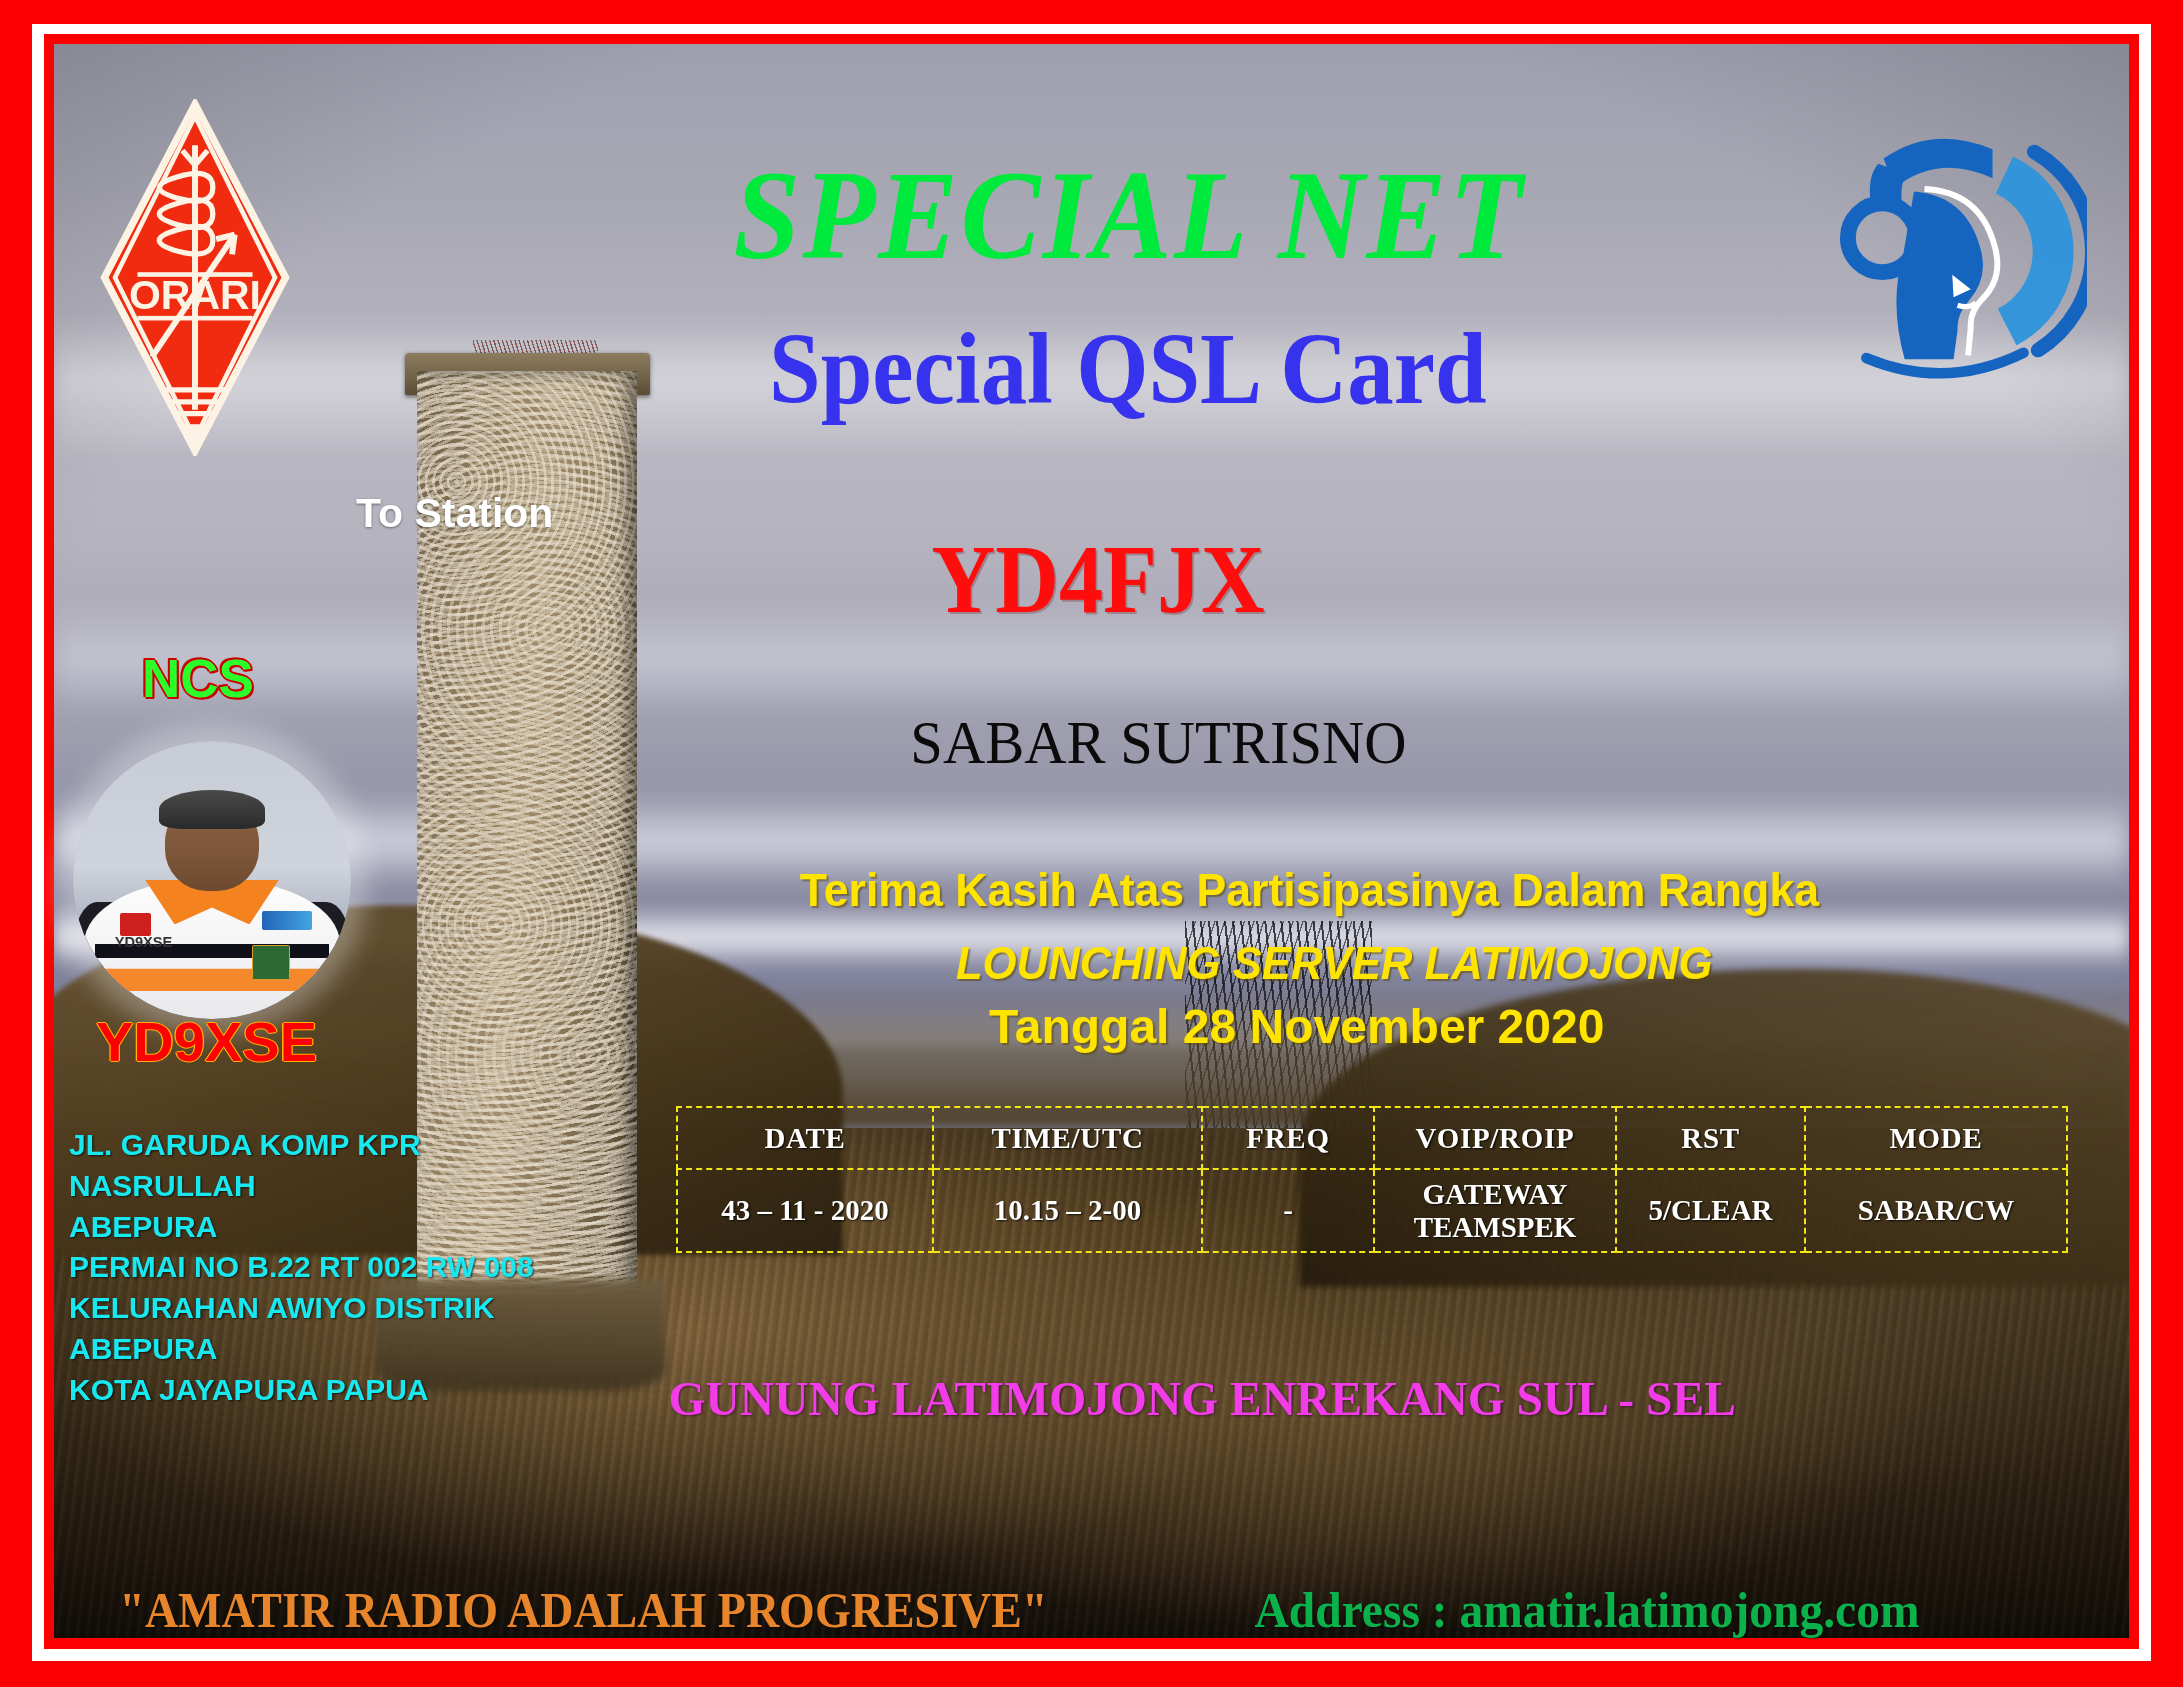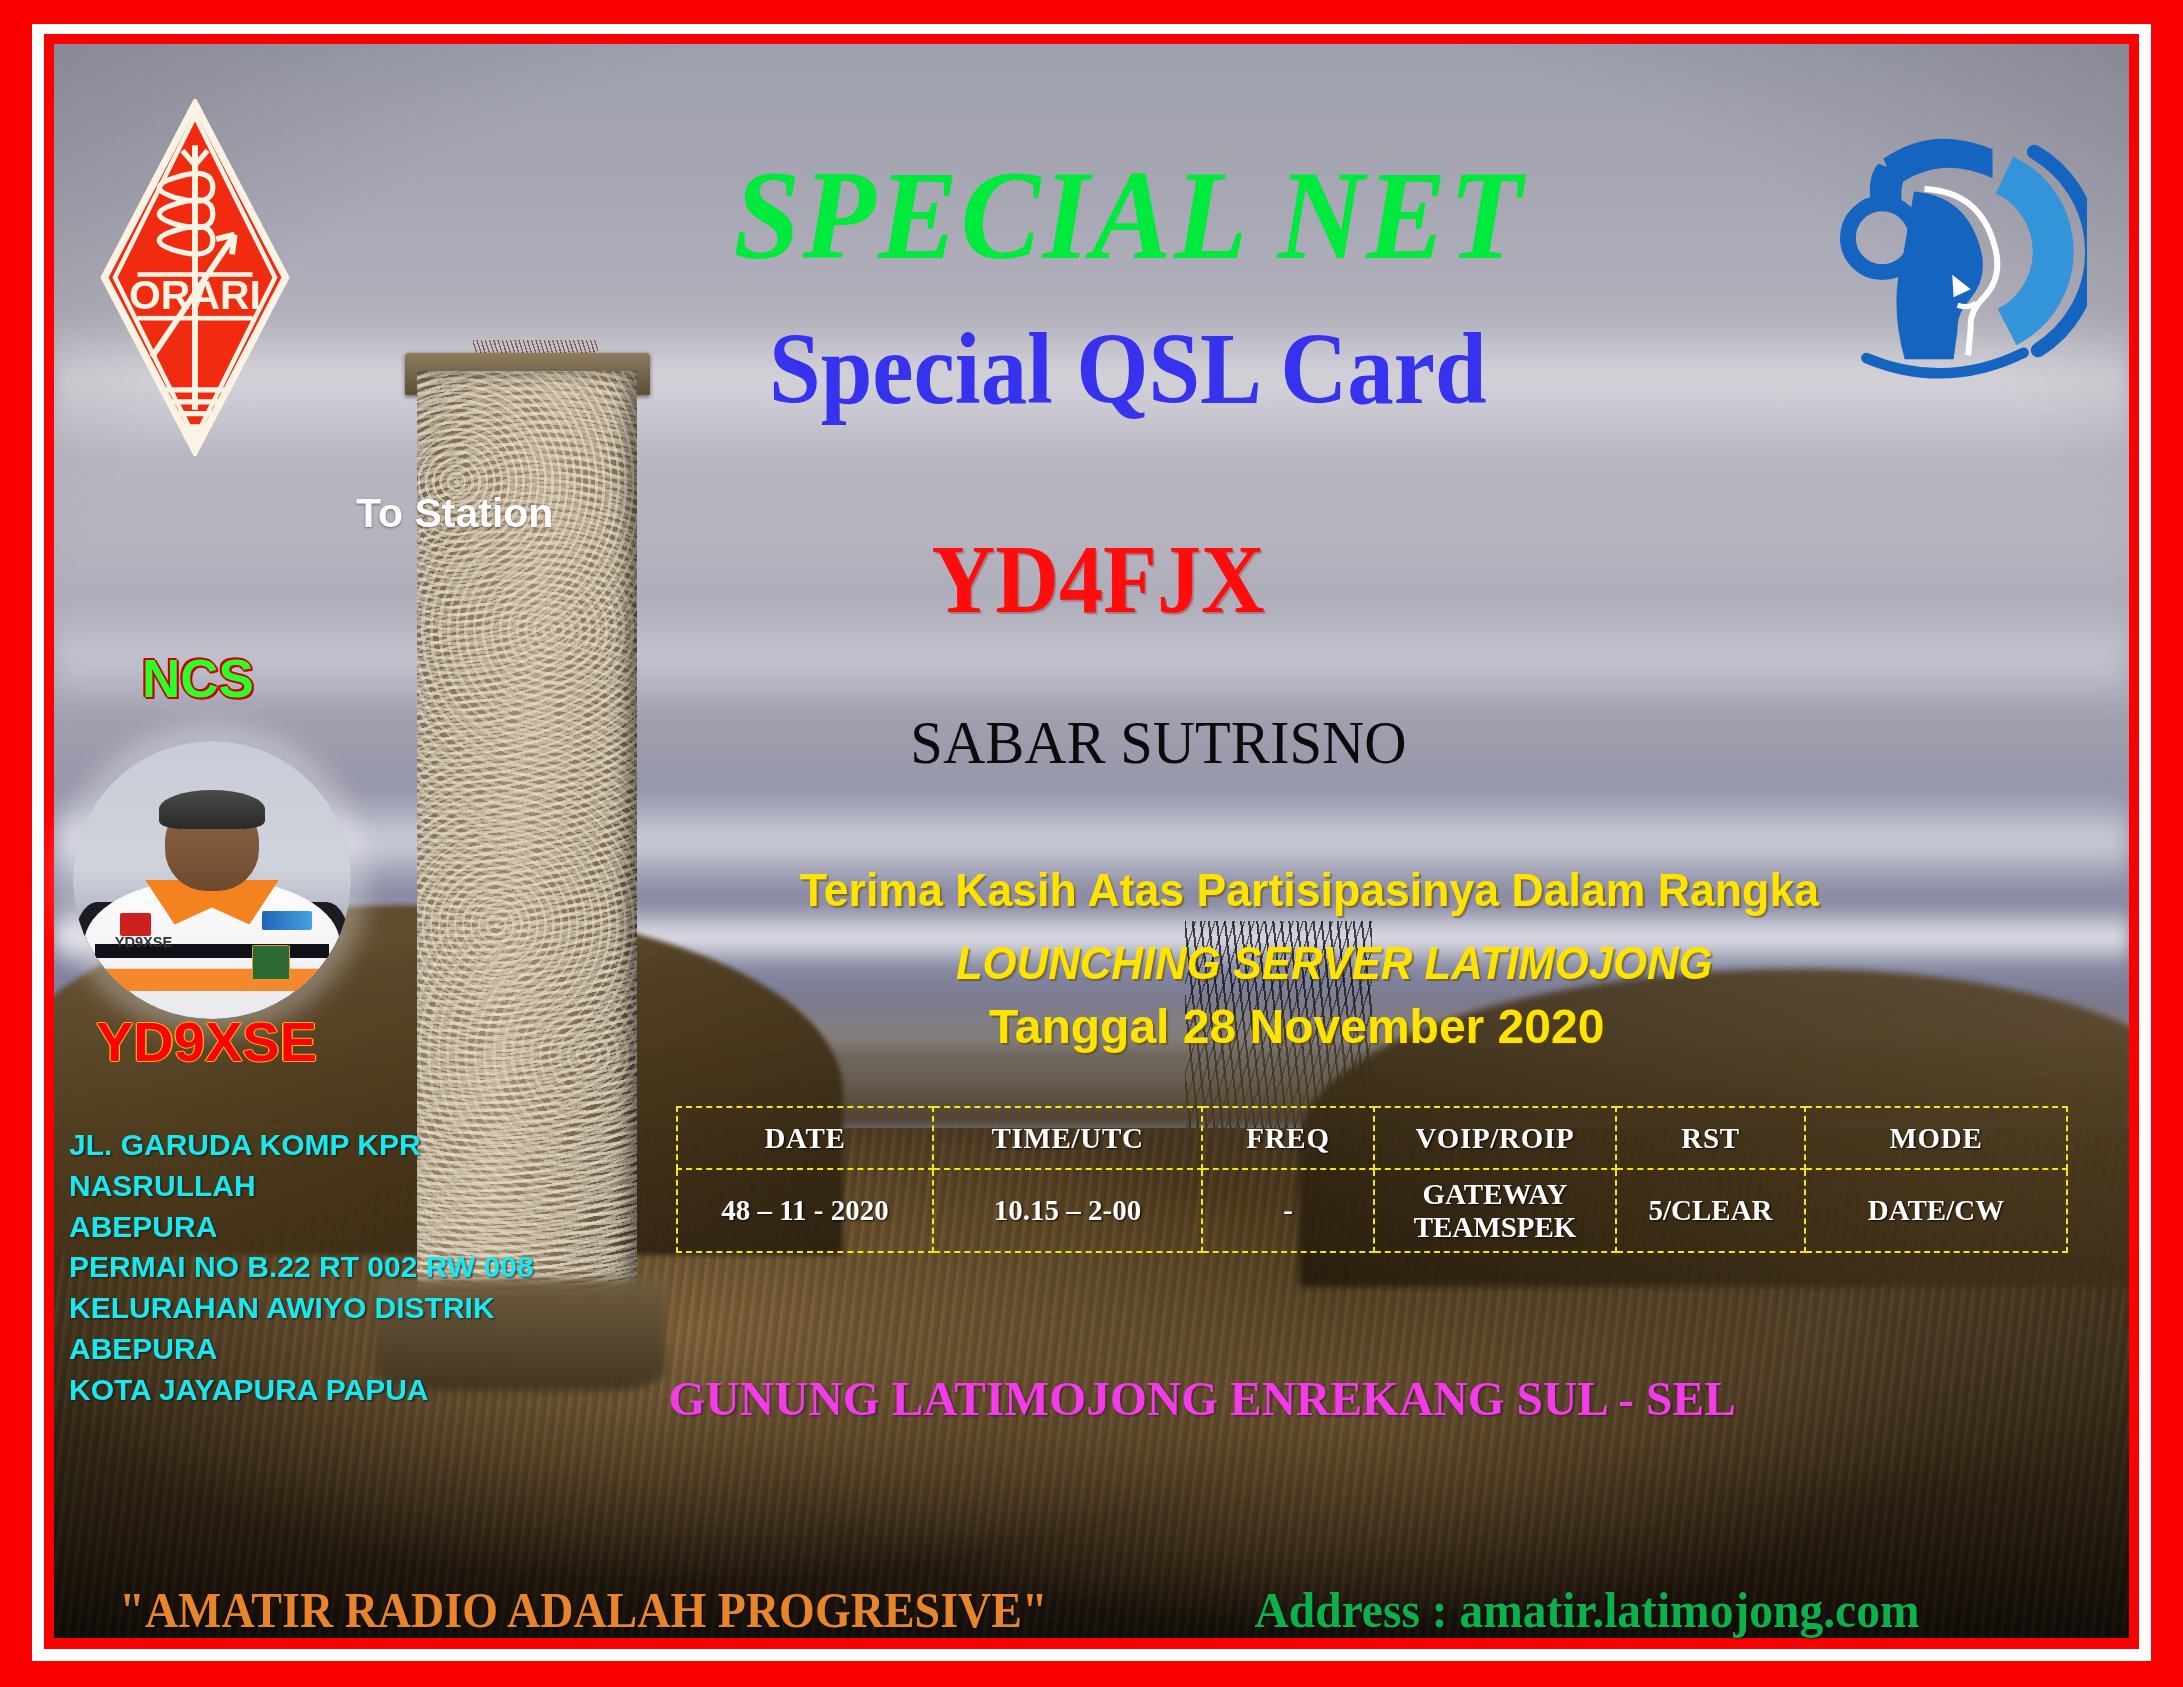--- a/index.html
+++ b/index.html
@@ -265,26 +265,26 @@
     <tbody>
         <tr class="hdr">
       <td class="cw1">DATE</td>
       <td class="cw2">TIME/UTC</td>
       <td class="cw3">FREQ</td>
       <td class="cw4">VOIP/ROIP</td>
       <td class="cw5">RST</td>
       <td class="cw6">MODE</td>
     </tr>
     <tr class="val">
-      <td>48 – 11 - 2020</td>
+      <td>43 – 11 - 2020</td>
       <td>10.15 – 2-00</td>
       <td>-</td>
       <td>GATEWAY TEAMSPEK</td>
       <td>5/CLEAR</td>
-      <td>DATE/CW</td>
+      <td>SABAR/CW</td>
     </tr>
   </tbody>
     </table>
 
   <div id="place" class="t">GUNUNG LATIMOJONG ENREKANG SUL - SEL</div>
   <div id="motto" class="t">"AMATIR  RADIO ADALAH PROGRESIVE"</div>
   <div id="web" class="t">Address  : amatir.latimojong.com</div>
 </div>
 
 

